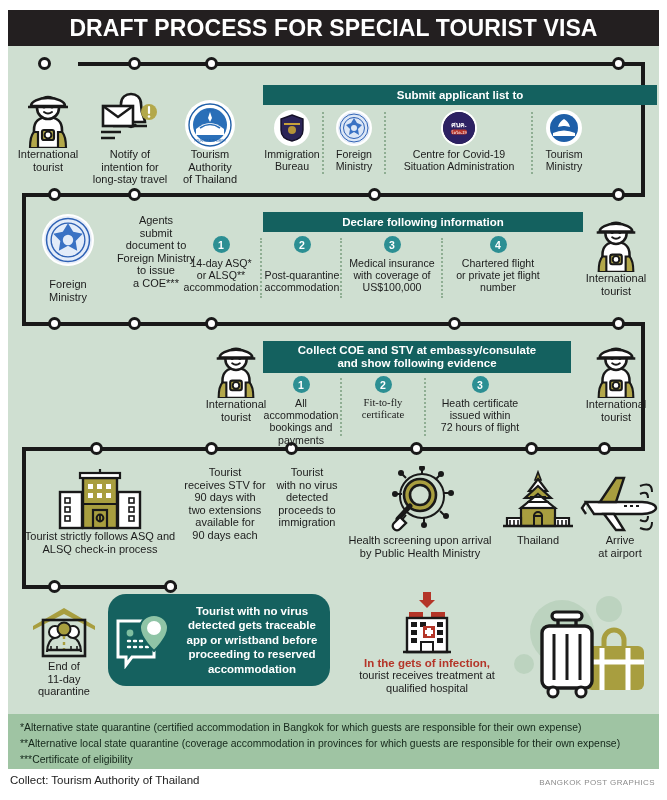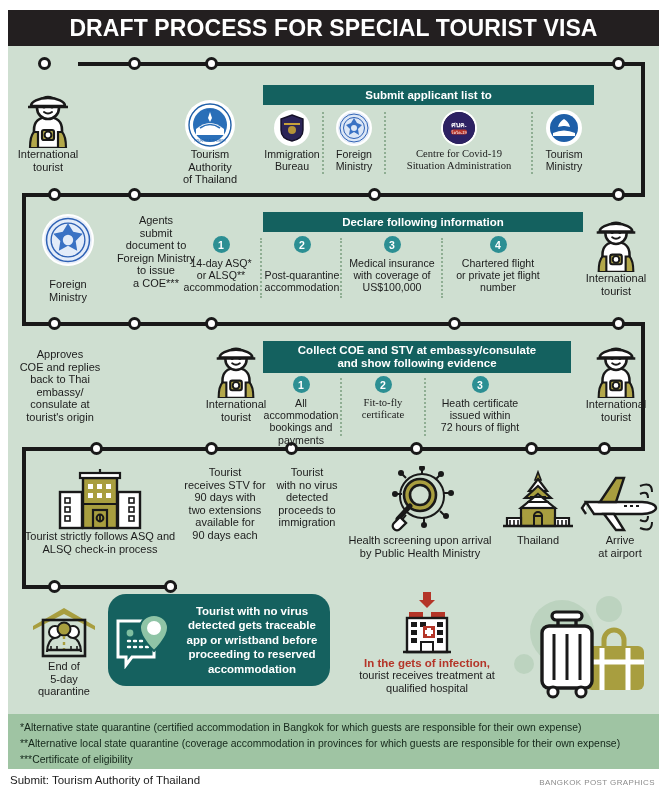--- a/index.html
+++ b/index.html
@@ -140,21 +140,21 @@
   <div class="dot" style="left:90px;top:442px;"></div>
   <div class="dot" style="left:205px;top:442px;"></div>
   <div class="dot" style="left:285px;top:442px;"></div>
   <div class="dot" style="left:410px;top:442px;"></div>
   <div class="dot" style="left:525px;top:442px;"></div>
   <div class="dot" style="left:598px;top:442px;"></div>
 
   <div class="dot" style="left:48px;top:580px;"></div>
   <div class="dot" style="left:164px;top:580px;"></div>
 
-  <div class="banner" style="left:263px;top:85px;width:331px;height:20px;">
+  <div class="banner" style="left:263px;top:85px;width:394px;height:20px;">
     <span>Submit applicant list to</span>
   </div>
 
   <div class="vdots" style="left:322px;top:112px;height:62px;"></div>
   <div class="vdots" style="left:384px;top:112px;height:62px;"></div>
   <div class="vdots" style="left:531px;top:112px;height:62px;"></div>
 
   <div class="node" style="left:2px;top:88px;width:92px;">
     <div class="icoWrap" style="height:60px;">
       <svg width="56" height="58" viewBox="0 0 56 58">
@@ -167,20 +167,38 @@
           <circle cx="32" cy="17" r="1.6" fill="#191919"></circle>
         <path d="M24 22q4 3 8 0" stroke="#191919" stroke-width="2" fill="none" stroke-linecap="round"></path>
         <rect x="22" y="40" width="12" height="10" rx="2" fill="#b3a84a" stroke="#191919" stroke-width="2.2"></rect>
         <circle cx="28" cy="45" r="3.4" fill="#fff" stroke="#191919" stroke-width="2"></circle>
       </svg>
     </div>
     <div class="cap" style="white-space:pre-line;">International
 tourist</div>
   </div>
 
+  <div class="node" style="left:84px;top:88px;width:92px;">
+    <div class="icoWrap" style="height:60px;">
+      <svg width="62" height="56" viewBox="0 0 62 56">
+        <path d="M22 12c0-7 5-10 10-10s10 3 10 10c0 12 4 14 4 18H18c0-4 4-6 4-18z" fill="#fff" stroke="#191919" stroke-width="2.6"></path>
+        <path d="M27 32q5 6 10 0" stroke="#191919" stroke-width="2.4" fill="none"></path>
+        <path d="M14 34h34" stroke="#191919" stroke-width="2.6"></path>
+        <rect x="4" y="14" width="30" height="20" fill="#fff" stroke="#191919" stroke-width="2.6"></rect>
+        <path d="M4 14l15 11 15-11" fill="none" stroke="#191919" stroke-width="2.4"></path>
+        <path d="M2 40h20M2 46h14" stroke="#191919" stroke-width="2.4"></path>
+        <circle cx="50" cy="20" r="8" fill="#b3a84a"></circle>
+        <path d="M50 15v6" stroke="#fff" stroke-width="2.2" stroke-linecap="round"></path>
+        <circle cx="50" cy="24.5" r="1.3" fill="#fff"></circle>
+      </svg>
+    </div>
+    <div class="cap" style="white-space:pre-line;">Notify of
+intention for
+long-stay travel</div>
+  </div>
 
   <div class="node" style="left:166px;top:88px;width:88px;">
     <div class="icoWrap" style="height:60px;">
       <div class="chip white" style="width:46px;height:46px;margin-bottom:0;">
         <svg width="44" height="44" viewBox="0 0 44 44">
           <circle cx="22" cy="22" r="21" fill="#fff" stroke="#1f5fa8" stroke-width="1.4"></circle>
           <circle cx="22" cy="22" r="17" fill="#2a6fb8"></circle>
           <path d="M22 9l2 6-2 4-2-4z" fill="#fff"></path>
           <path d="M8 26q7-6 14-6t14 6v6H8z" fill="#fff"></path>
           <path d="M12 25q10-7 20 0" fill="none" stroke="#2a6fb8" stroke-width="1.6"></path>
@@ -221,21 +239,21 @@
 
   <div class="node sub" style="left:388px;top:112px;width:142px;">
     <div class="chip navy" style="width:32px;height:32px;">
       <svg width="32" height="32" viewBox="0 0 32 32">
         <circle cx="16" cy="16" r="16" fill="#2d2163"></circle>
         <text x="16" y="15" font-size="7" fill="#fff" text-anchor="middle" font-weight="bold" font-family="'Liberation Sans',sans-serif">ศบค.</text>
         <rect x="8" y="17.5" width="16" height="5" rx="2" fill="#b8352c"></rect>
         <text x="16" y="21.6" font-size="4" fill="#fff" text-anchor="middle" font-family="'Liberation Sans',sans-serif">โควิด-19</text>
       </svg>
     </div>
-    <div class="cap" style="white-space:pre-line;font-family:Liberation Serif, serif;">Centre for Covid-19
+    <div class="cap" style="white-space:pre-line;">Centre for Covid-19
 Situation Administration</div>
   </div>
 
   <div class="node sub" style="left:534px;top:112px;width:60px;">
     <div class="chip white" style="width:32px;height:32px;">
       <svg width="30" height="30" viewBox="0 0 30 30">
         <circle cx="15" cy="15" r="14" fill="#1e5fa8"></circle>
         <path d="M15 6c3 2 5 4 6 8-3-1-5-1-6-1s-3 0-6 1c1-4 3-6 6-8z" fill="#fff"></path>
         <path d="M4 20q11-5 22 0v3H4z" fill="#fff"></path>
       </svg>
@@ -321,28 +339,20 @@
   </div>
 
   <div class="banner" style="left:263px;top:341px;width:308px;height:32px;">
     <span style="white-space:pre-line;">Collect COE and STV at embassy/consulate
 and show following evidence</span>
   </div>
 
   <div class="vdots" style="left:340px;top:378px;height:58px;"></div>
   <div class="vdots" style="left:424px;top:378px;height:58px;"></div>
 
-  <div class="node" style="left:12px;top:348px;width:96px;">
-    <div class="cap" style="white-space:pre-line;">Approves
-COE and replies
-back to Thai
-embassy/
-consulate at
-tourist's origin</div>
-  </div>
 
 
   <div class="node" style="left:190px;top:340px;width:92px;">
     <div class="icoWrap" style="height:58px;">
       <svg width="54" height="56" viewBox="0 0 56 58">
         <path d="M14 40c0-8 5-13 14-13s14 5 14 13v18H14z" fill="#fff" stroke="#191919" stroke-width="2.6"></path>
         <path d="M14 42c-3 3-4 9-4 16h8V42zM42 42c3 3 4 9 4 16h-8V42z" fill="#b3a84a" stroke="#191919" stroke-width="2.2"></path>
         <circle cx="28" cy="18" r="11" fill="#fff" stroke="#191919" stroke-width="2.6"></circle>
         <path d="M11 16a17 8 0 0 1 34 0z" fill="#fff" stroke="#191919" stroke-width="2.6"></path>
         <path d="M8 17h40" stroke="#191919" stroke-width="2.6"></path>
@@ -510,21 +520,21 @@
         <circle cx="26" cy="26" r="6" fill="#fff" stroke="#191919" stroke-width="2"></circle>
         <circle cx="44" cy="26" r="6" fill="#fff" stroke="#191919" stroke-width="2"></circle>
         <circle cx="35" cy="23" r="6.5" fill="#a89e3f" stroke="#191919" stroke-width="2"></circle>
         <path d="M18 46c0-8 4-14 8-14M52 46c0-8-4-14-8-14" fill="none" stroke="#191919" stroke-width="2.2"></path>
         <path d="M35 30v14" stroke="#a89e3f" stroke-width="2.4" stroke-dasharray="3 3"></path>
         <path d="M18 44h34" stroke="#191919" stroke-width="2.4"></path>
         <path d="M22 44v-4M28 44v-4M42 44v-4M48 44v-4" stroke="#191919" stroke-width="1.6"></path>
       </svg>
     </div>
     <div class="cap" style="white-space:pre-line;">End of
-5-day
+11-day
 quarantine</div>
   </div>
 
   <div class="callout" style="left:108px;top:594px;width:222px;height:92px;">
     <div style="flex:0 0 74px;display:flex;align-items:center;justify-content:center;">
       <svg width="62" height="58" viewBox="0 0 62 58">
         <path d="M4 10h36v36H18l-6 8V46H4z" fill="none" stroke="#ffffff" stroke-width="3"></path>
         <circle cx="16" cy="22" r="3.4" fill="#7fbfa0"></circle>
         <path d="M14 30h2M20 30h2M26 30h2M14 36h2M20 36h2M26 36h2M32 36h2" stroke="#ffffff" stroke-width="2.4" stroke-linecap="round"></path>
         <path d="M40 4c8 0 14 6 14 13 0 10-14 23-14 23S26 27 26 17c0-7 6-13 14-13z" fill="#8fc4a6" stroke="#15615f" stroke-width="2"></path>
@@ -583,16 +593,16 @@
         <circle cx="29" cy="90" r="5" fill="#fff" stroke="#191919" stroke-width="3"></circle>
         <circle cx="57" cy="90" r="5" fill="#fff" stroke="#191919" stroke-width="3"></circle>
       </svg>
     </div>
   </div>
 
   <div class="fn" style="top:722px;">*Alternative state quarantine (certified accommodation in Bangkok for which guests are responsible for their own expense)</div>
   <div class="fn" style="top:738px;">**Alternative local state quarantine (coverage accommodation in provinces for which guests are responsible for their own expense)</div>
   <div class="fn" style="top:754px;">***Certificate of eligibility</div>
 
-  <div class="srcleft">Submit: Tourism Authority of Thailand</div>
+  <div class="srcleft">Collect: Tourism Authority of Thailand</div>
   <div class="srcright">BANGKOK POST GRAPHICS</div>
 
 </div>
 
 </body></html>

